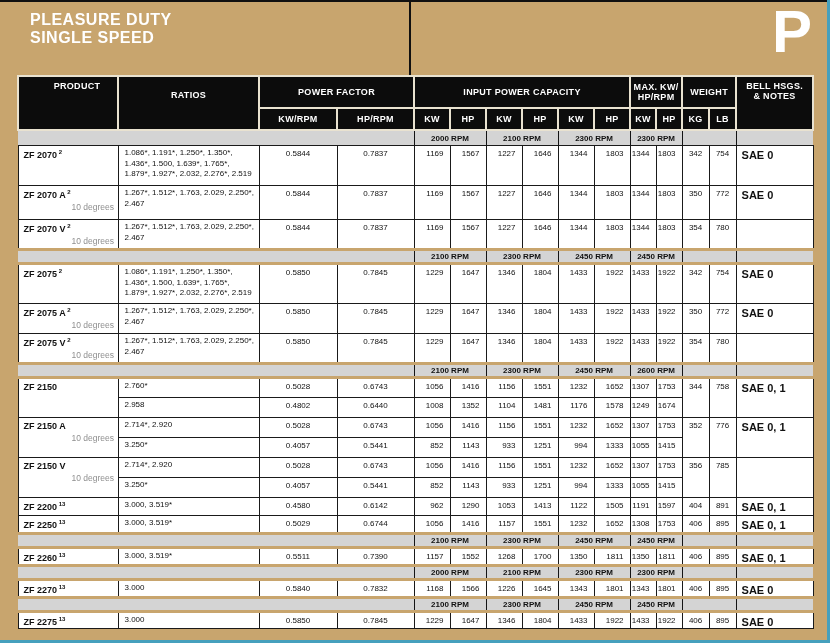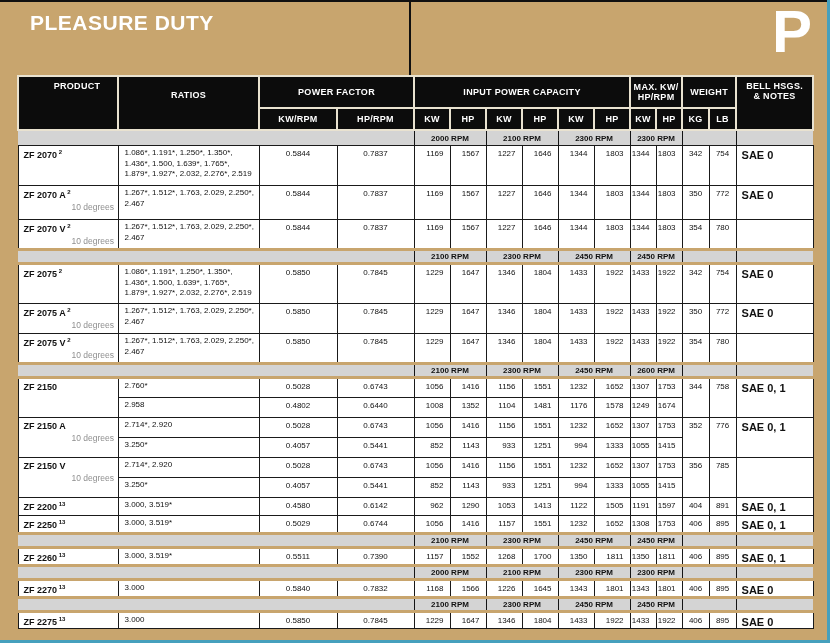--- a/index.html
+++ b/index.html
@@ -4,21 +4,21 @@
 <style>
   html,body{margin:0;padding:0;}
   body{
     width:830px;height:643px;position:relative;overflow:hidden;
     background:#c8a56e;
     font-family:"Liberation Sans", sans-serif;
   }
   .top-rule{position:absolute;top:0;left:0;width:100%;height:2px;background:#101010;}
   .page-title{
     position:absolute;left:30px;top:11px;color:#ffffff;
-    font-size:21px;font-weight:bold;line-height:1.13;letter-spacing:.5px;
+    font-size:16px;font-weight:bold;line-height:1.13;letter-spacing:.5px;
   }
   .header-divider{position:absolute;left:409px;top:0;width:2px;height:75px;background:#101010;}
   .tab-letter{
     position:absolute;right:18px;top:2px;color:#ffffff;
     font-size:60px;font-weight:bold;line-height:1;
   }
   .right-strip{position:absolute;right:0;top:0;width:3px;height:100%;background:#46a0bd;z-index:5;}
   .bottom-strip{position:absolute;left:0;bottom:0;width:100%;height:3px;background:#46a0bd;z-index:5;}
 
   table.spec{
@@ -59,20 +59,21 @@
   td.weight-cell{text-align:center;padding-top:3px;}
   td.notes-cell{text-align:left;padding:3px 0 0 5px;font-size:11px;font-weight:bold;}
 </style>
 </head>
 <body>
 
 <div class="top-rule"></div>
 
 <div class="page-title">
   <div>PLEASURE DUTY</div>
+  <div>SINGLE SPEED</div>
 </div>
 
 <div class="header-divider"></div>
 <div class="tab-letter">P</div>
 
 <table class="spec">
   <colgroup>
     <col style="width:100px">
       <col style="width:141px">
     <col style="width:78px">

